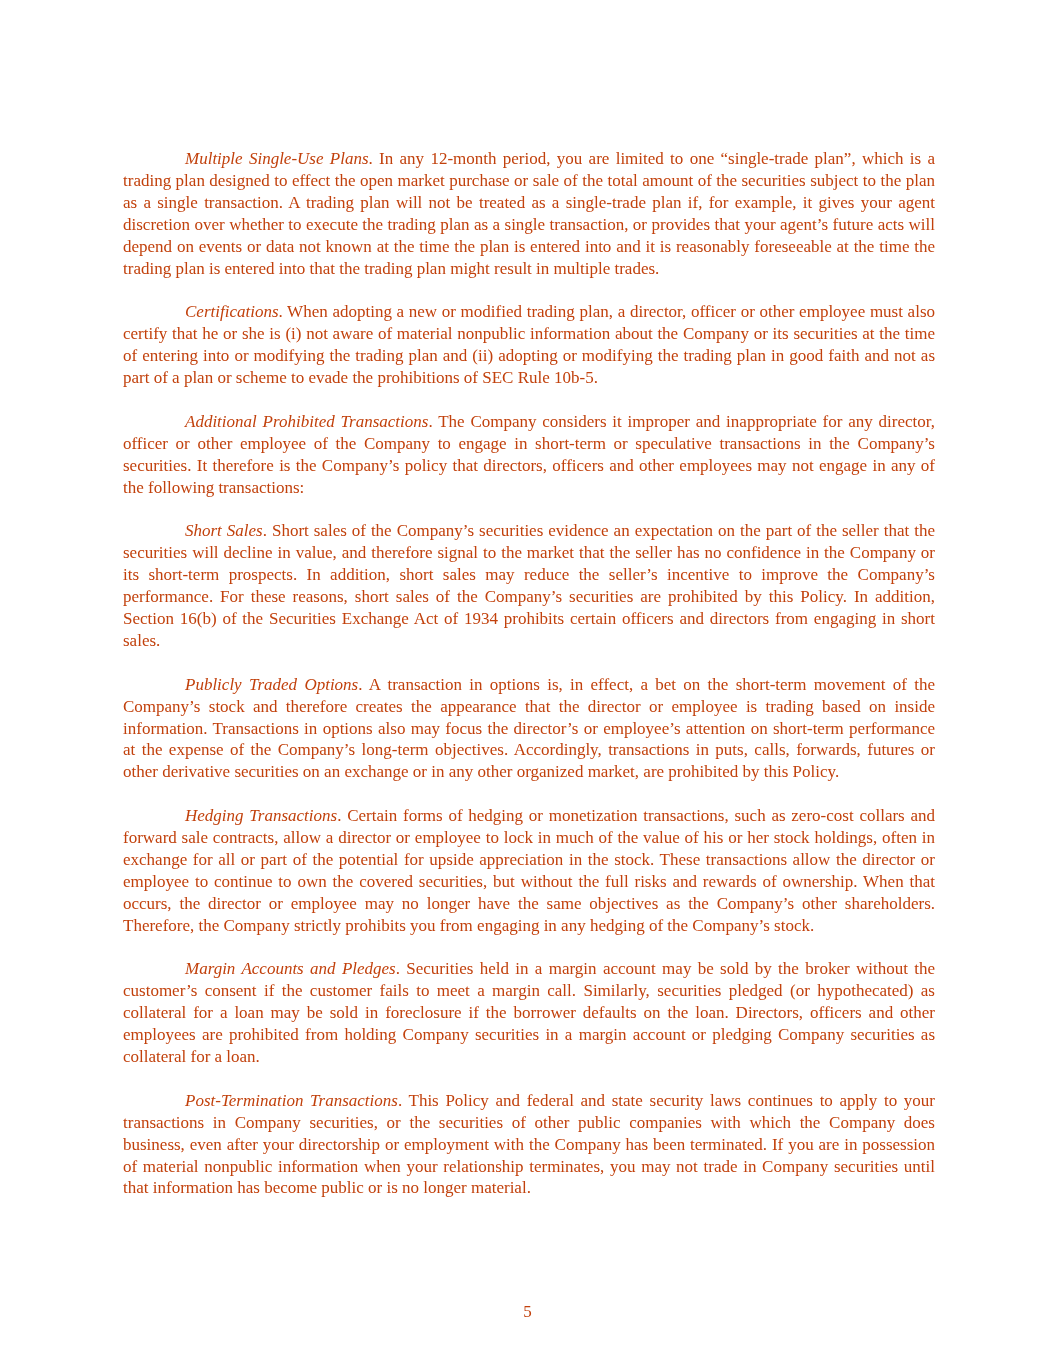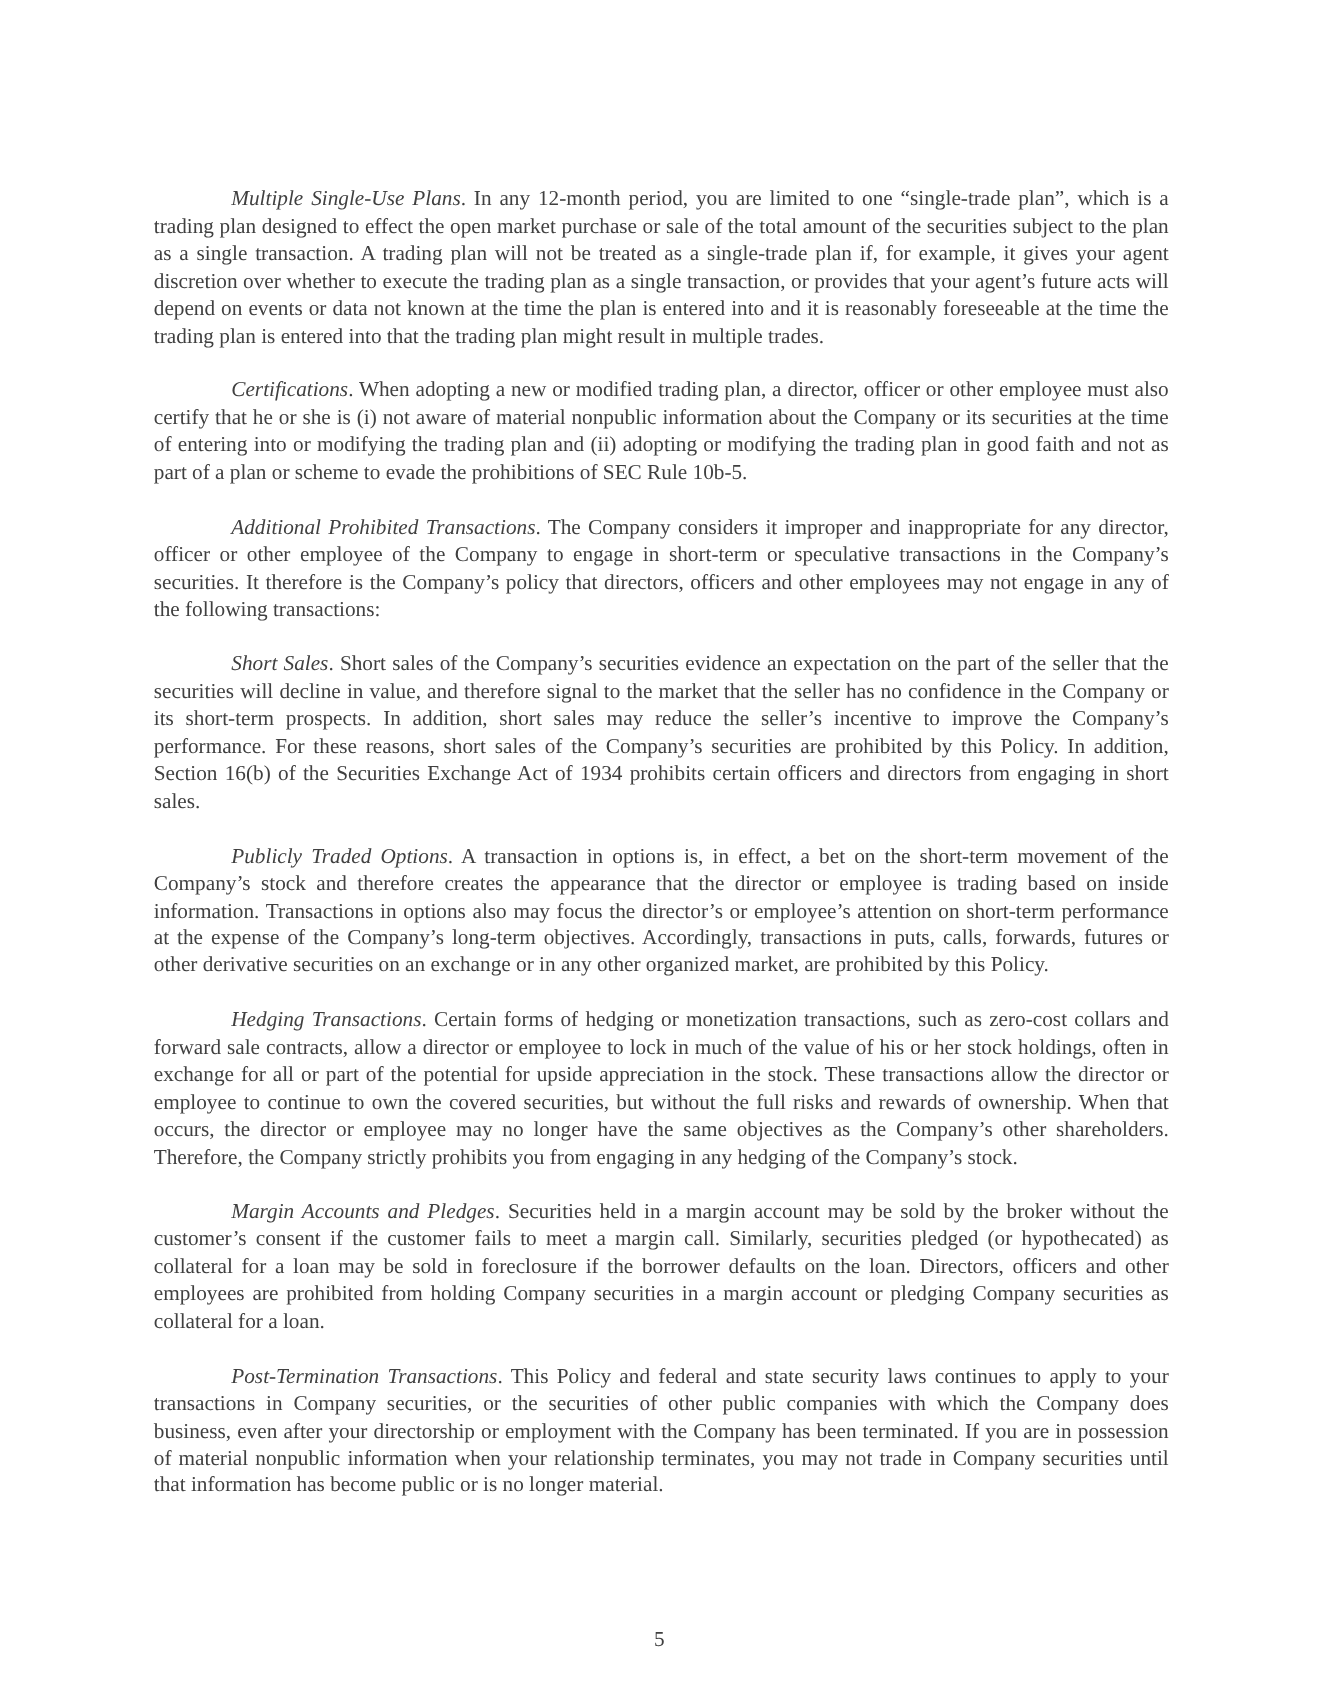--- a/index.html
+++ b/index.html
@@ -5,21 +5,21 @@
   html, body {
     margin: 0;
     padding: 0;
     background: #ffffff;
   }
   .page {
     position: relative;
     width: 1055px;
     height: 1365px;
     background: #ffffff;
-    color: #404040;
+    color: #c2410c;
     font-family: "Liberation Serif", serif;
     overflow: hidden;
   }
   .content {
     position: absolute;
     top: 148px;
     left: 123px;
     width: 812px;
   }
   p.para {

